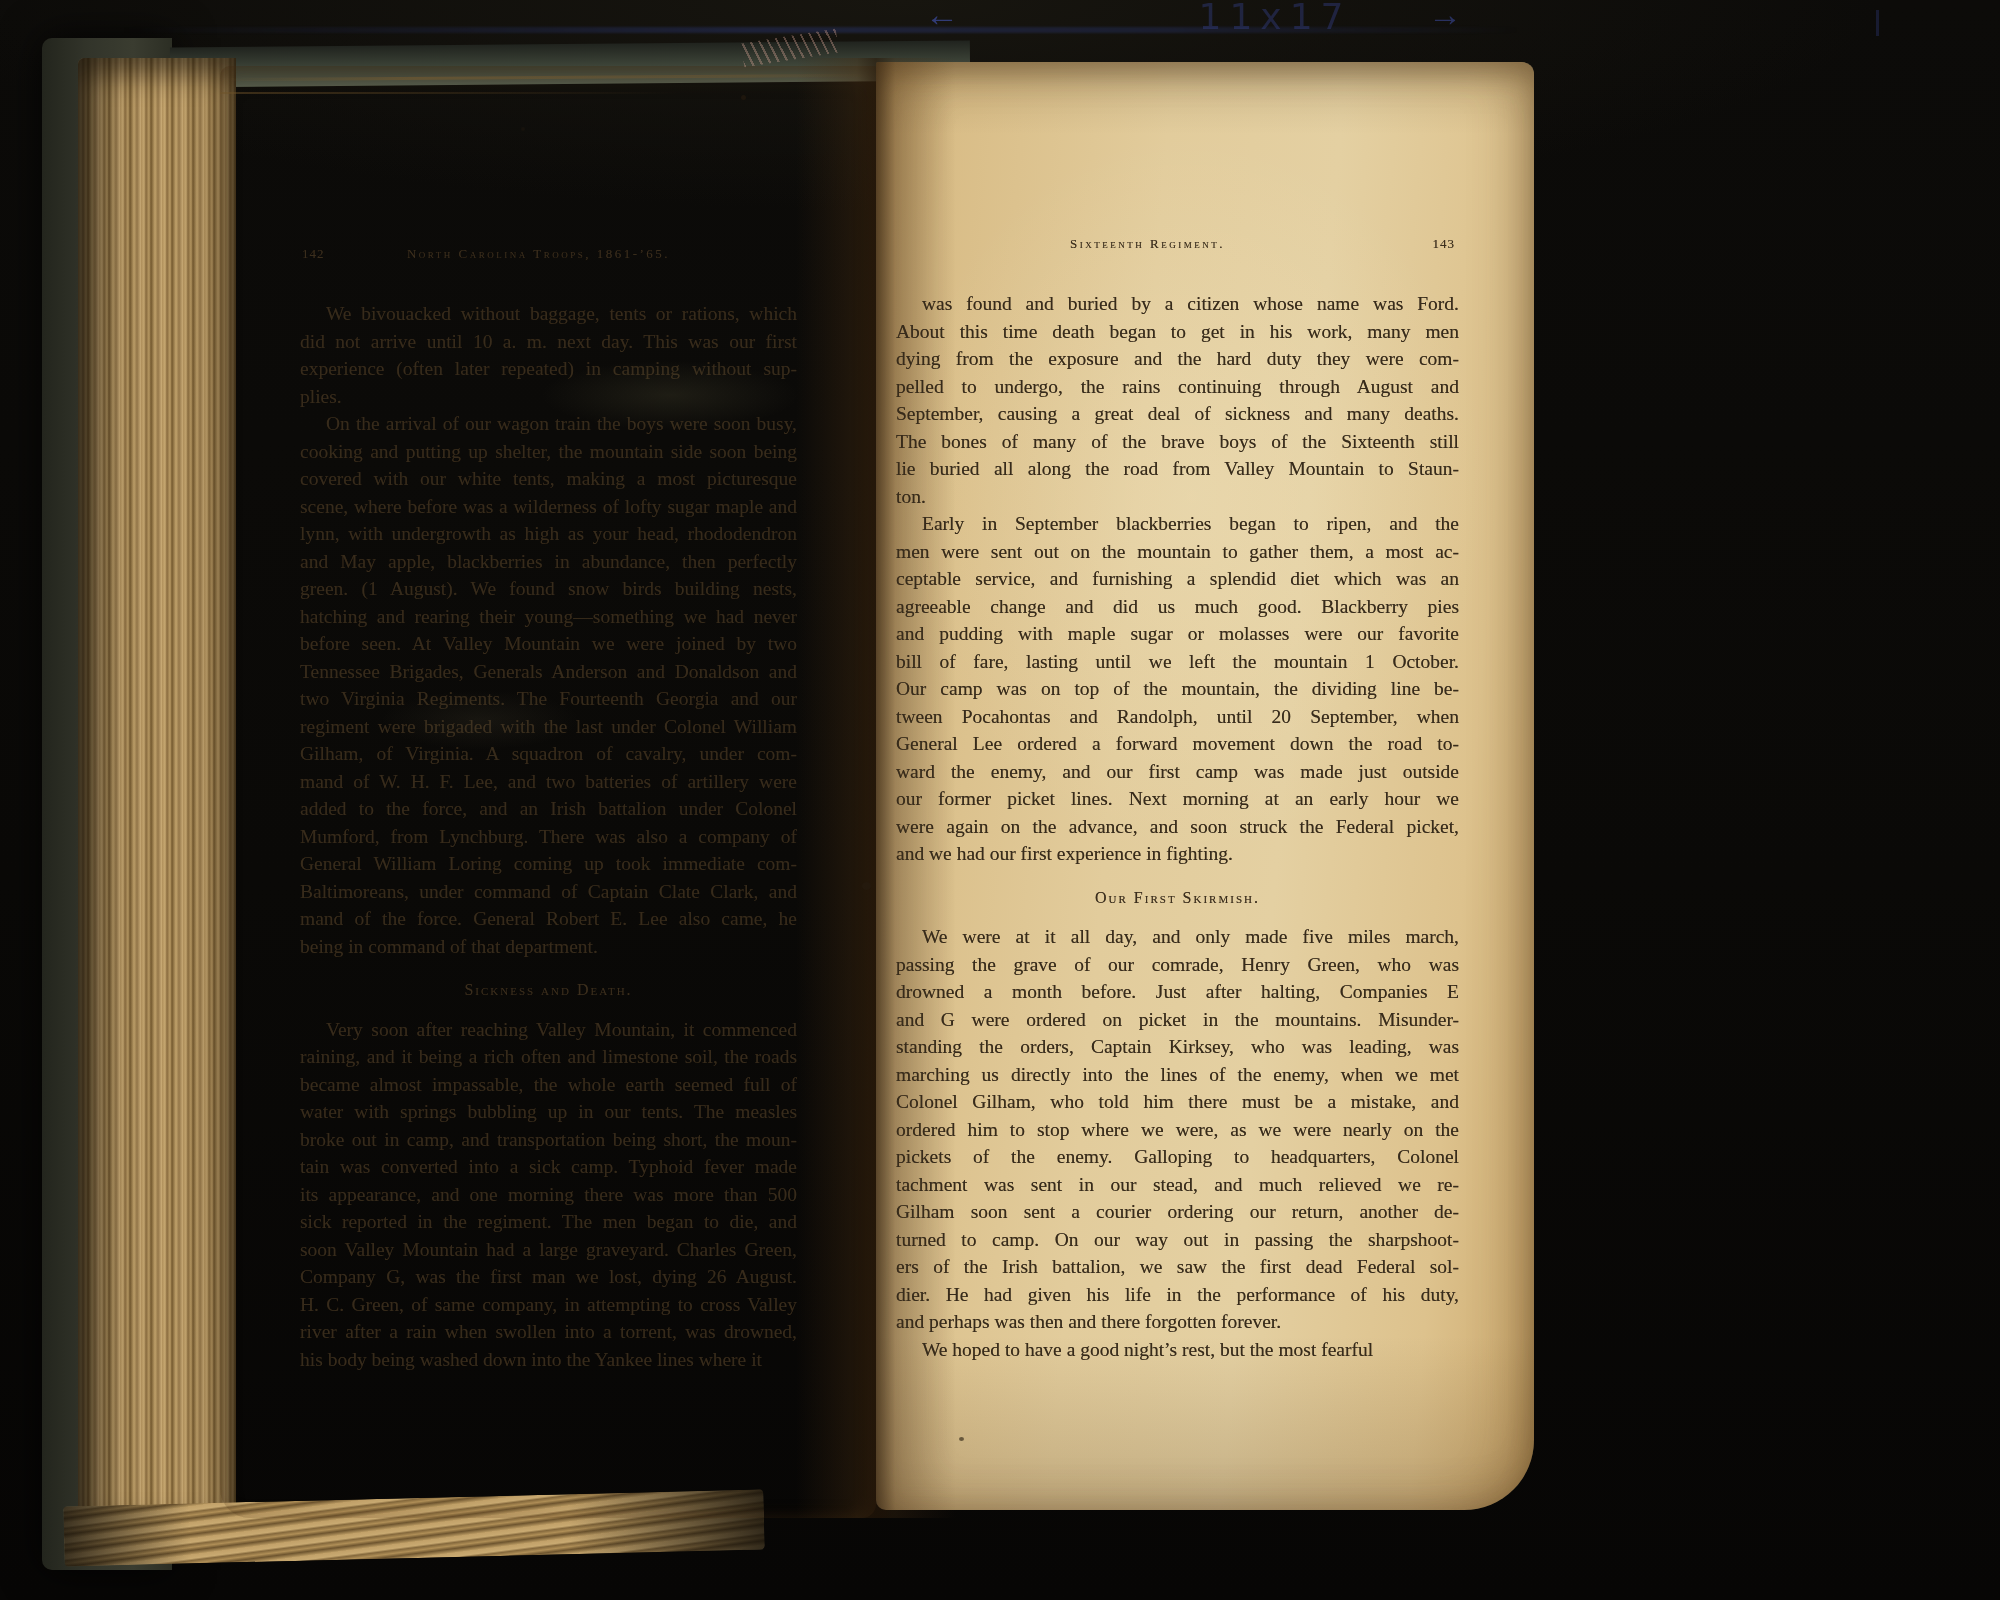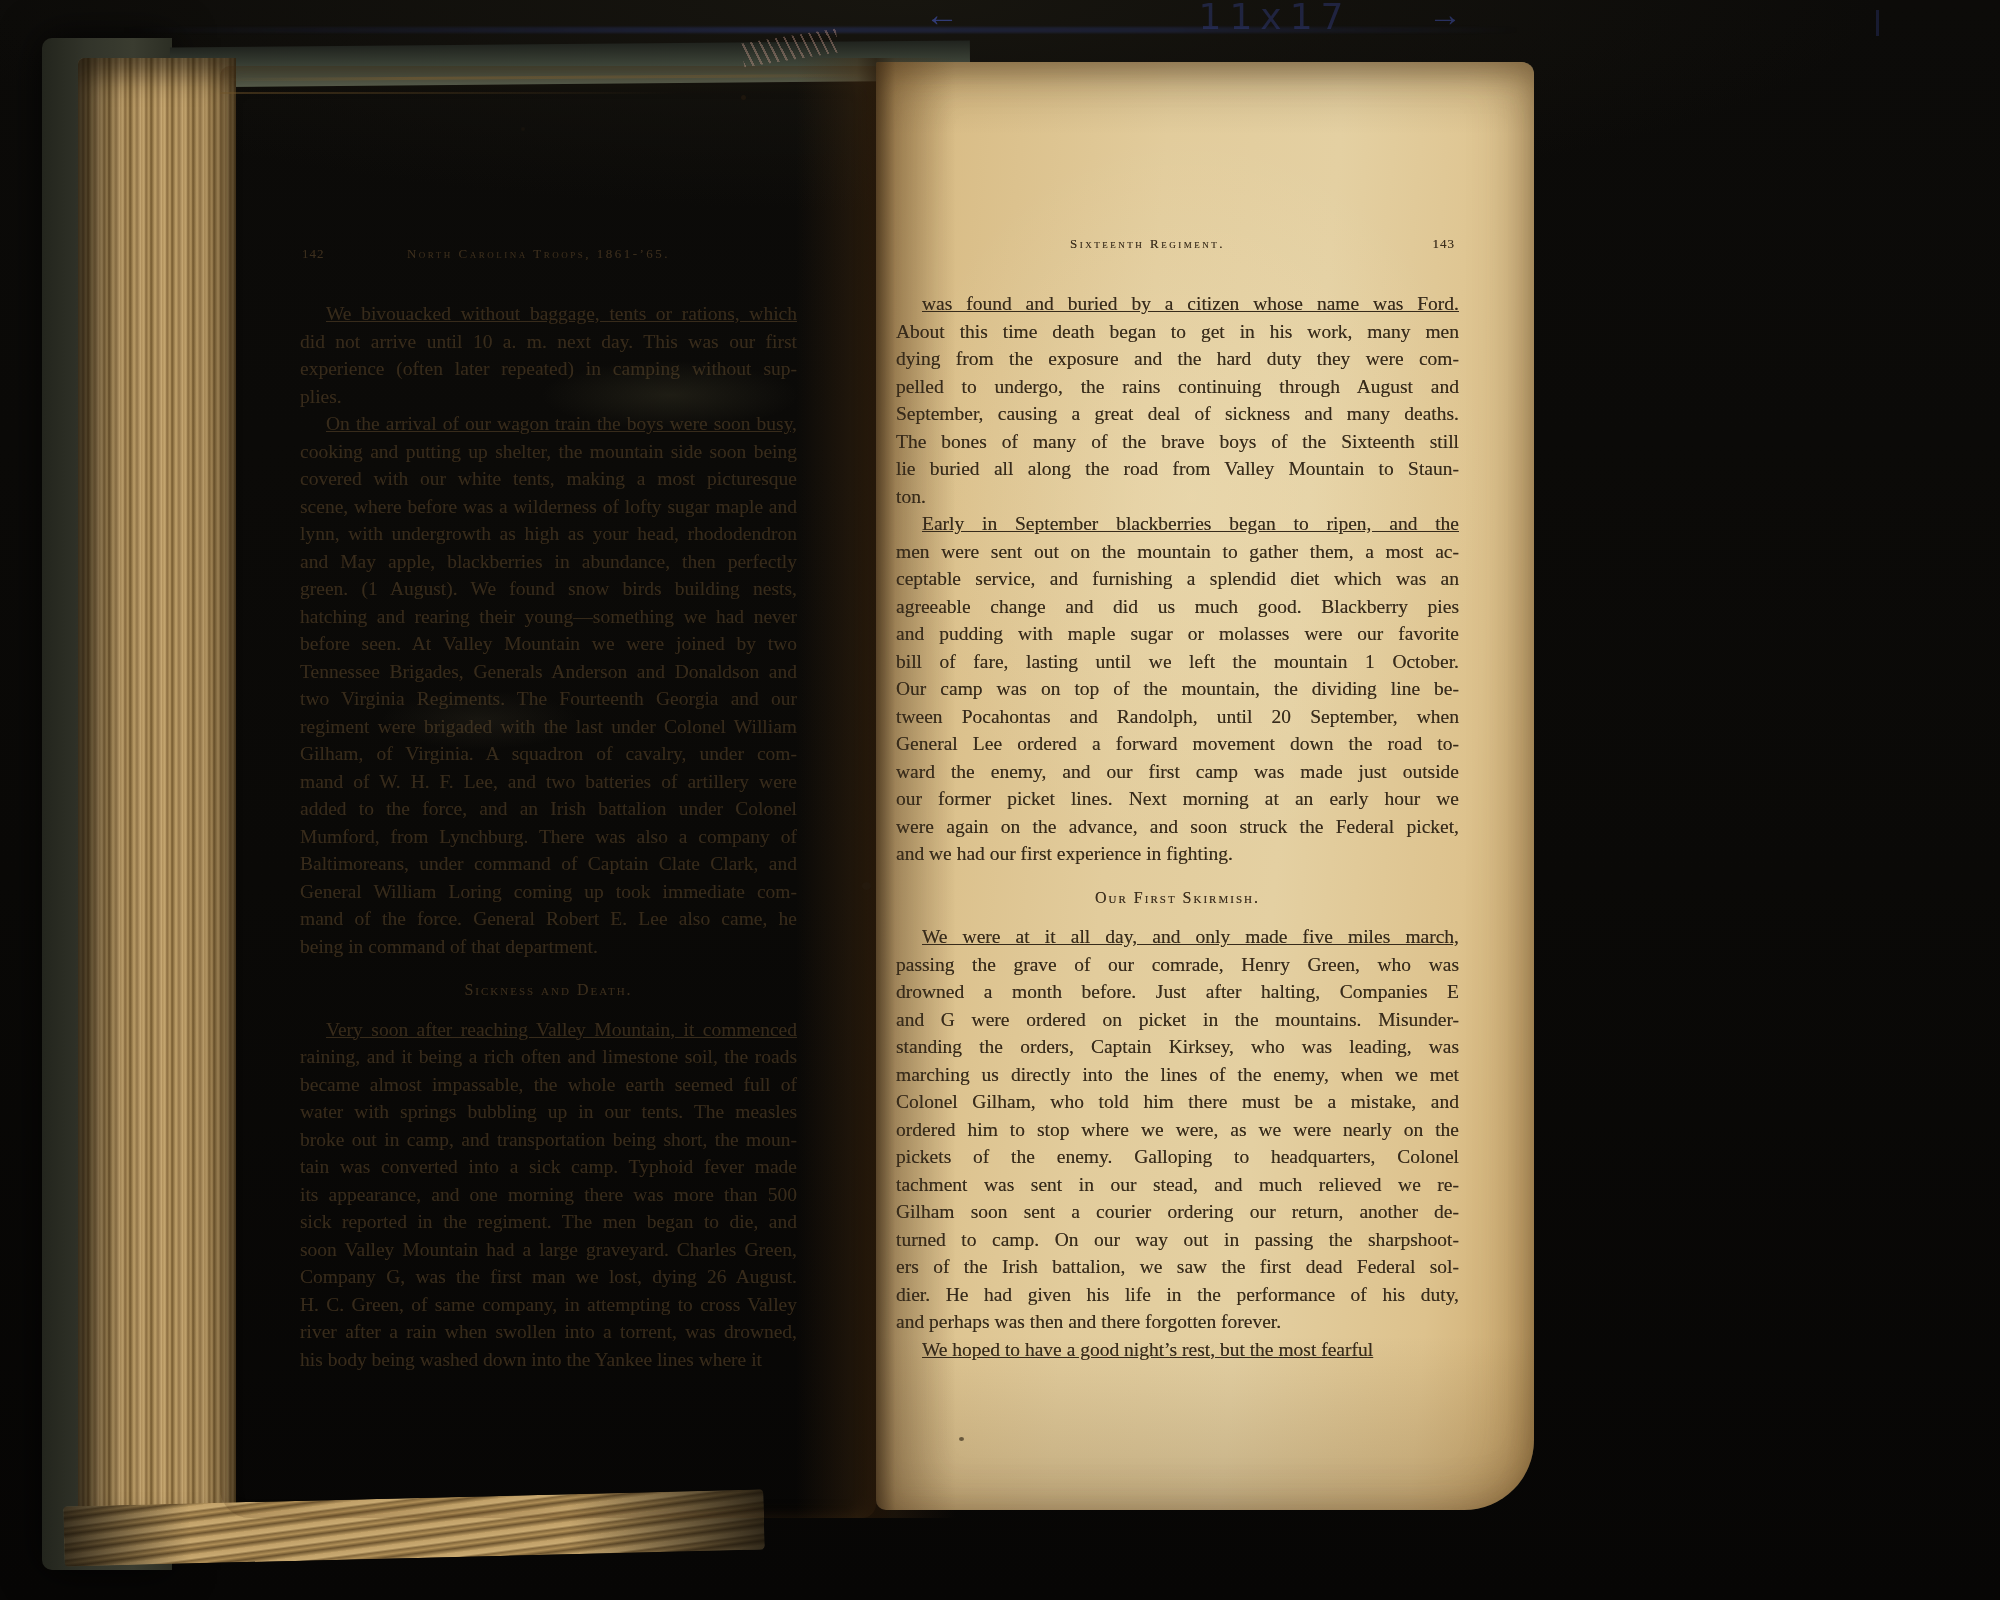--- a/index.html
+++ b/index.html
@@ -72,21 +72,21 @@
   .running-head{position:relative;height:30px;margin-bottom:30px;font-variant:small-caps;
     font-size:13px;letter-spacing:2.5px;color:#3b2e1d;}
   .running-head .rh-title{position:absolute;left:0;right:0;text-align:center;}
   #left-text .rh-title{transform:translateX(-10px);}
   #right-text .rh-title{transform:translateX(-30px);}
   .rh-no-left{position:absolute;left:2px;letter-spacing:1px;}
   .rh-no-right{position:absolute;right:4px;letter-spacing:1px;}
   .para{margin:0;}
   .bodyline{text-align:justify;text-align-last:justify;height:27.5px;overflow:hidden;}
   .bodyline.lastline{text-align-last:left;}
-  .bodyline.indent{text-indent:26px;text-decoration:underline;}
+  .bodyline.indent{text-indent:26px;}
   .section-heading{text-align:center;font-variant:small-caps;font-size:16px;
     letter-spacing:2px;margin:16px 0 12px 0;color:#3b2e1d;}
 
   
   .speck{position:absolute;border-radius:50%;background:#241a0e;}
   #speck-1{left:862px;top:882px;width:9px;height:8px;opacity:0.85;}
   #speck-2{left:741px;top:95px;width:5px;height:5px;opacity:0.7;}
   #speck-3{left:959px;top:1437px;width:5px;height:4px;opacity:0.6;}
   #speck-4{left:521px;top:127px;width:4px;height:4px;opacity:0.4;}
   .stain{position:absolute;border-radius:50%;pointer-events:none;}
@@ -140,22 +140,22 @@
           <div class="bodyline">green. (1 August). We found snow birds building nests,</div>
           <div class="bodyline">hatching and rearing their young—something we had never</div>
           <div class="bodyline">before seen. At Valley Mountain we were joined by two</div>
           <div class="bodyline">Tennessee Brigades, Generals Anderson and Donaldson and</div>
           <div class="bodyline">two Virginia Regiments. The Fourteenth Georgia and our</div>
           <div class="bodyline">regiment were brigaded with the last under Colonel William</div>
           <div class="bodyline">Gilham, of Virginia. A squadron of cavalry, under com-</div>
           <div class="bodyline">mand of W. H. F. Lee, and two batteries of artillery were</div>
           <div class="bodyline">added to the force, and an Irish battalion under Colonel</div>
           <div class="bodyline">Mumford, from Lynchburg. There was also a company of</div>
+          <div class="bodyline">General William Loring coming up took immediate com-</div>
           <div class="bodyline">Baltimoreans, under command of Captain Clate Clark, and</div>
-          <div class="bodyline">General William Loring coming up took immediate com-</div>
           <div class="bodyline">mand of the force. General Robert E. Lee also came, he</div>
           <div class="bodyline lastline">being in command of that department.</div>
         </div>
         <div class="section-heading">Sickness and Death.</div>
         <div class="para">
           <div class="bodyline indent">Very soon after reaching Valley Mountain, it commenced</div>
           <div class="bodyline">raining, and it being a rich often and limestone soil, the roads</div>
           <div class="bodyline">became almost impassable, the whole earth seemed full of</div>
           <div class="bodyline">water with springs bubbling up in our tents. The measles</div>
           <div class="bodyline">broke out in camp, and transportation being short, the moun-</div>

